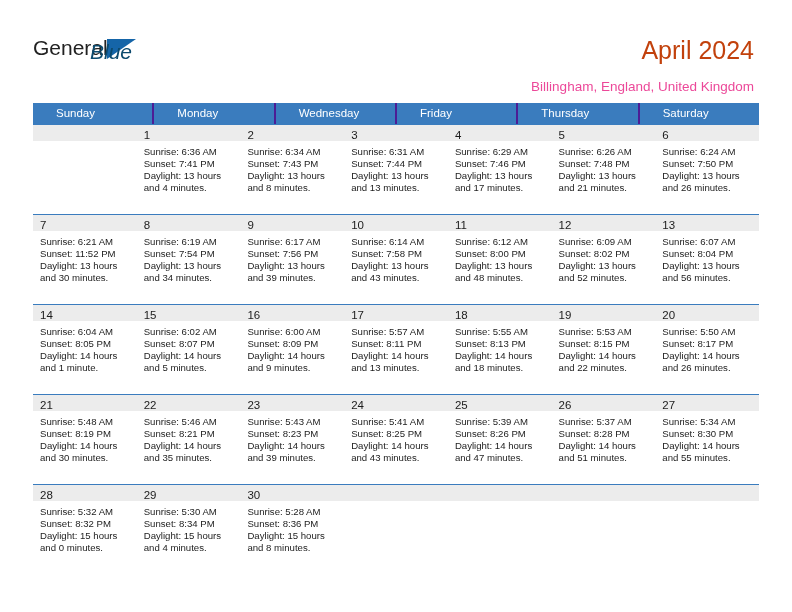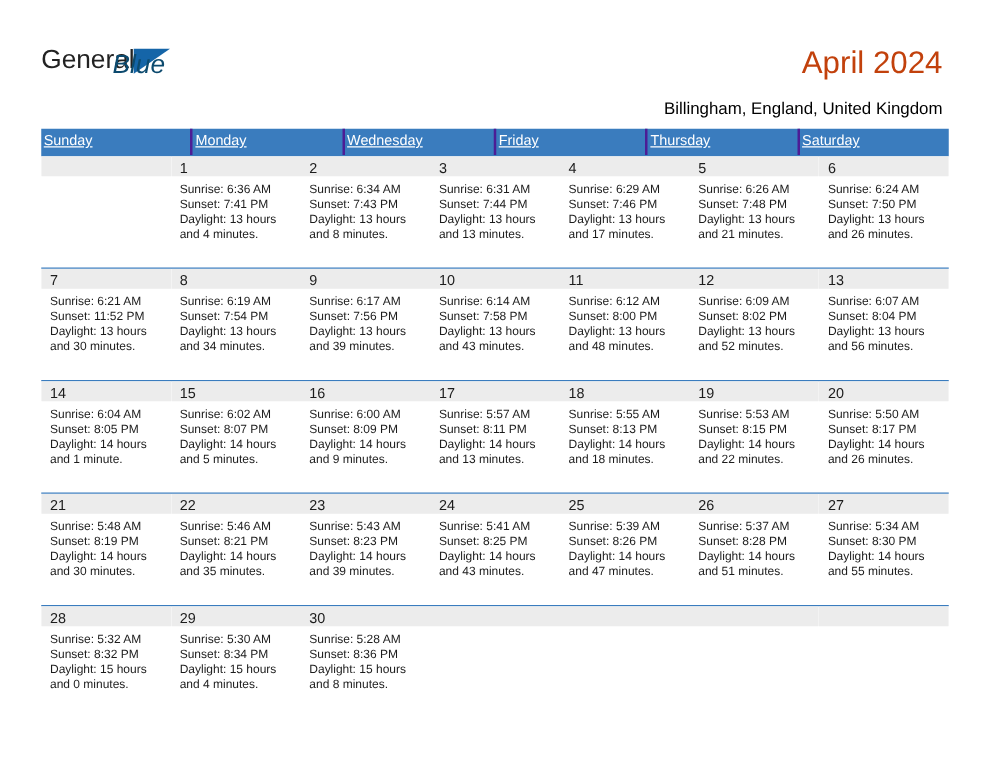--- a/index.html
+++ b/index.html
@@ -72,21 +72,21 @@
     font-size: 25px;
     color: #c2410c;
     text-align: right;
     white-space: nowrap;
   }
   .subtitle {
     position: absolute;
     right: 38px;
     top: 79px;
     font-size: 13.5px;
-    color: #000000;
+    color: #ec4899;
     text-align: right;
     white-space: nowrap;
   }
 
   
   .calendar {
     position: absolute;
     left: 33px;
     top: 103px;
     width: 726px;
@@ -94,25 +94,24 @@
   .weekday-row {
     display: flex;
     background: #3a7cbe;
     height: 21px;
   }
   .weekday {
     flex: 1 1 0;
     color: #ffffff;
     font-size: 11.5px;
     line-height: 21px;
-    padding-left: 2px;
+    padding-left: 23px;
     box-sizing: border-box;
     white-space: nowrap;
     overflow: hidden;
-    text-decoration: underline;
   }
   .weekday + .weekday {
     border-left: 2px solid #4c1d95;
   }
 
   .week {
     display: flex;
     border-top: 1px solid #3a7cbe;
     height: 89px;
   }

